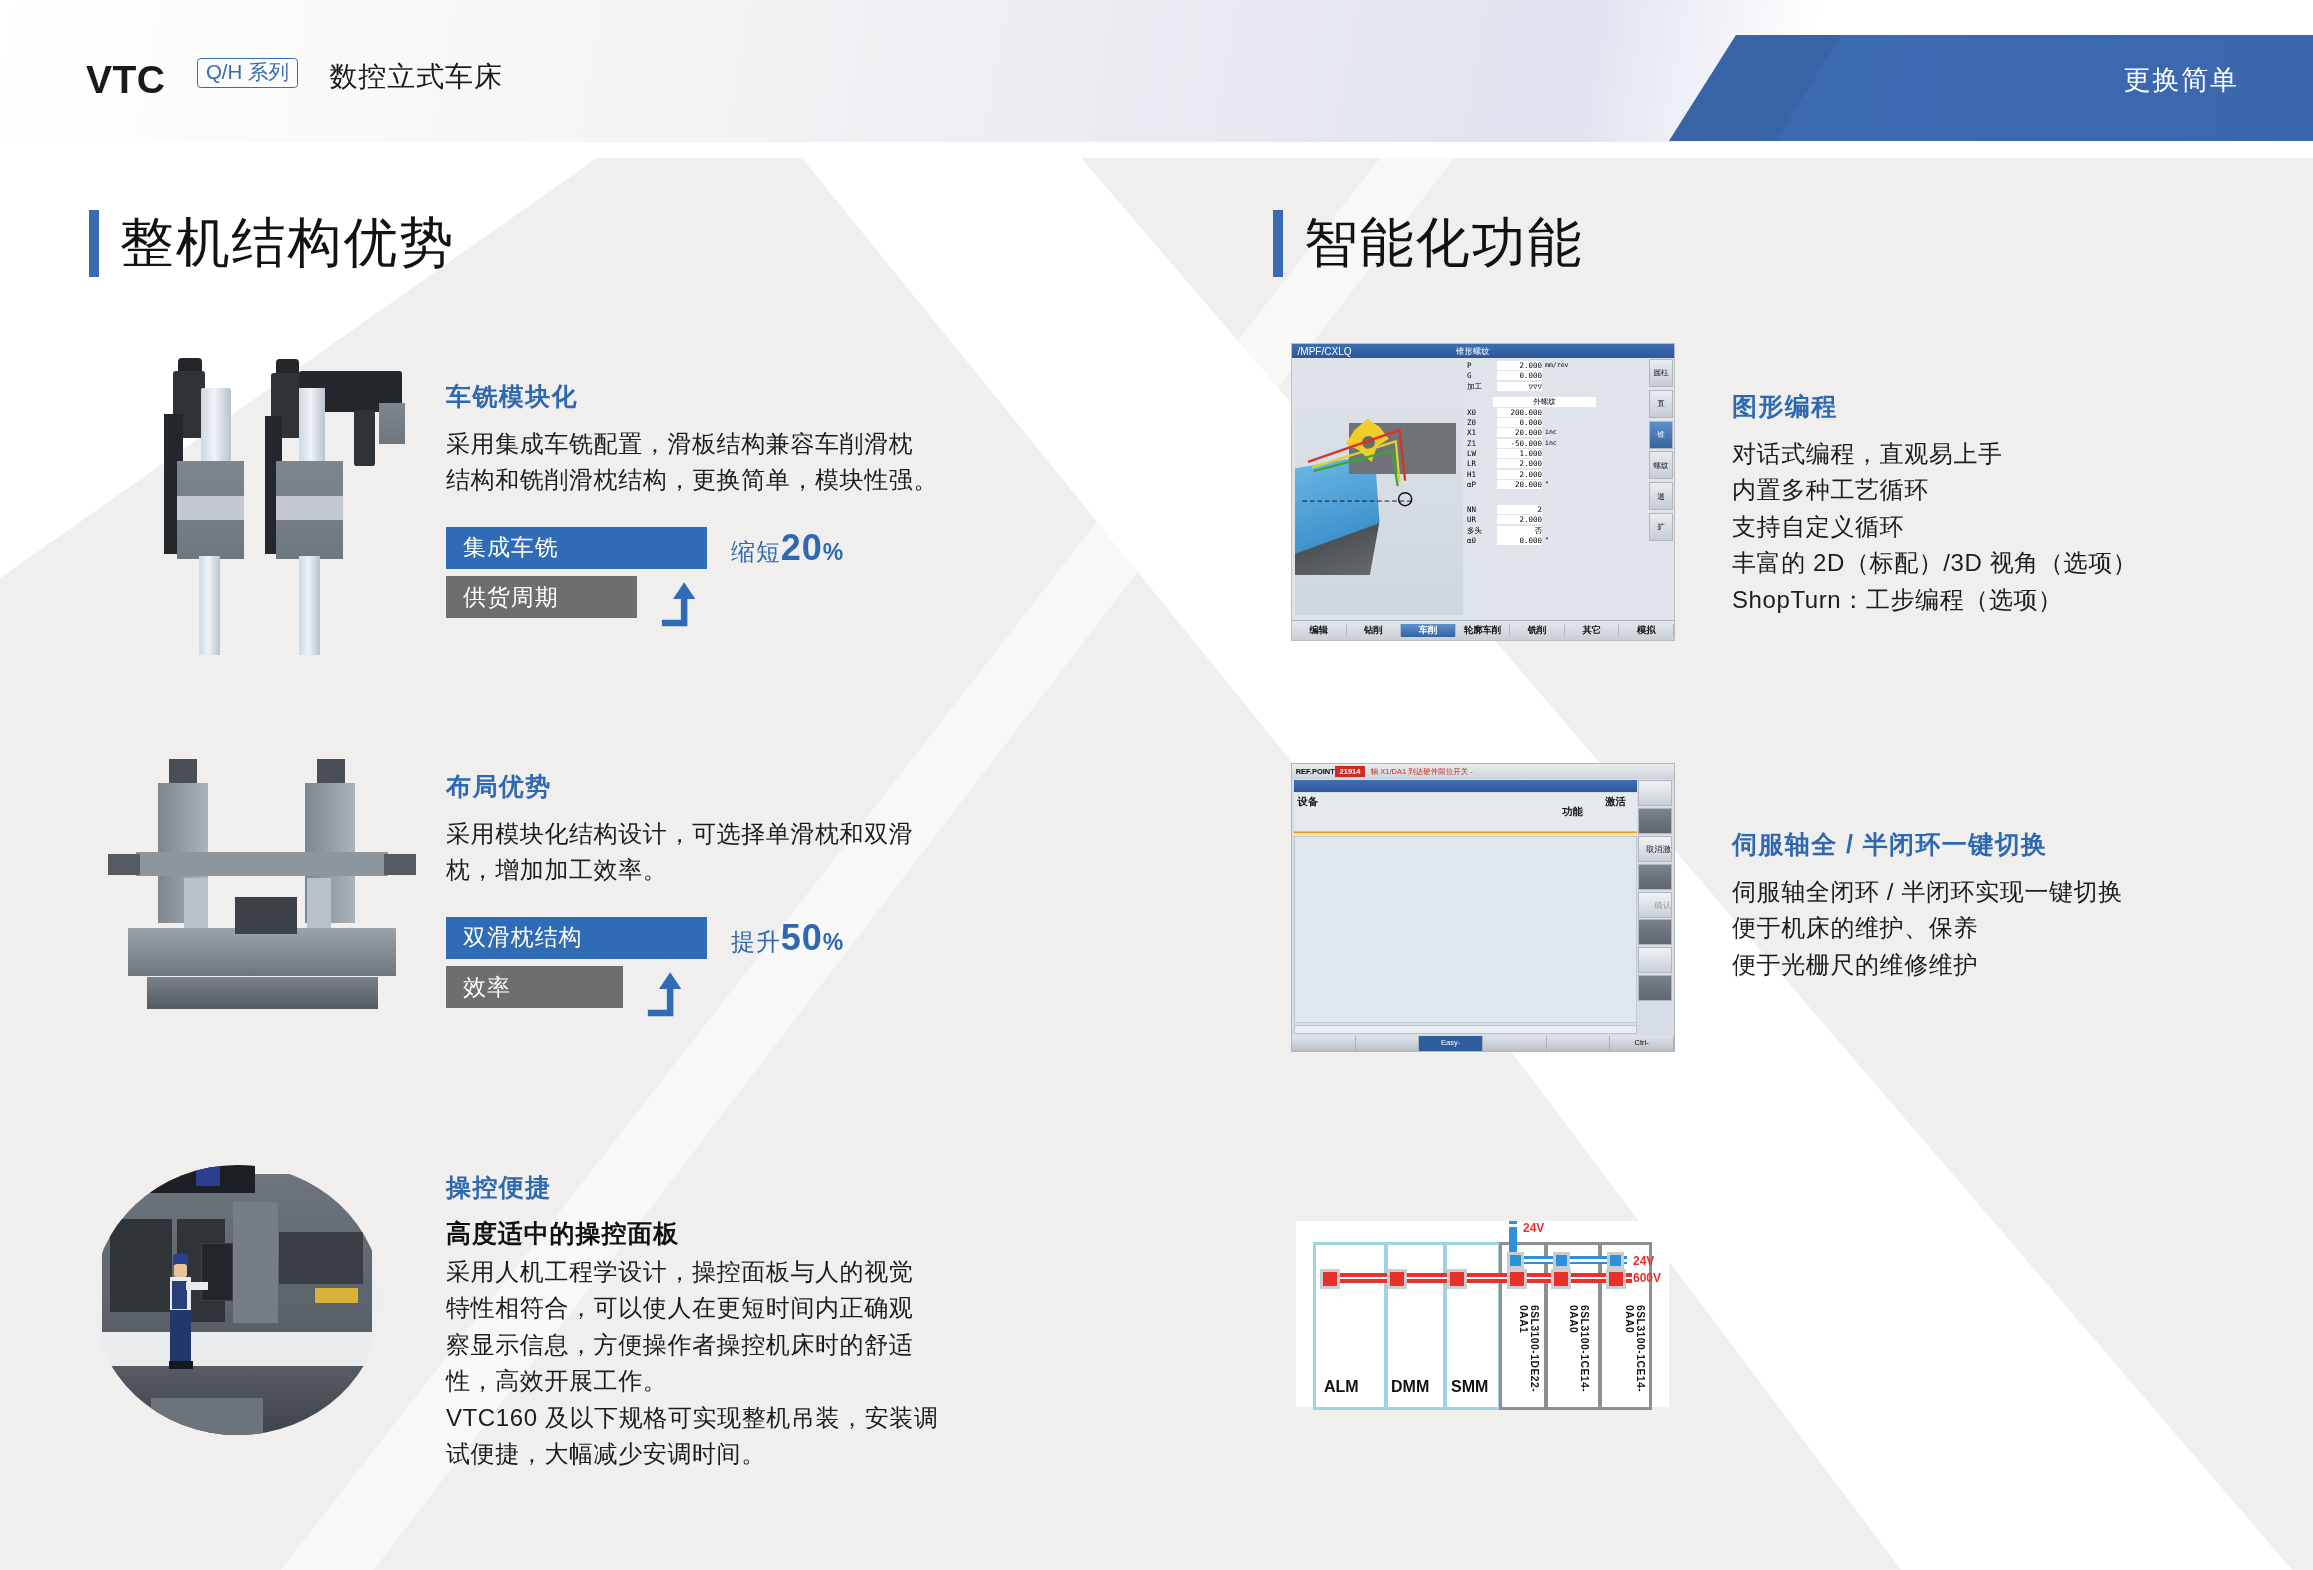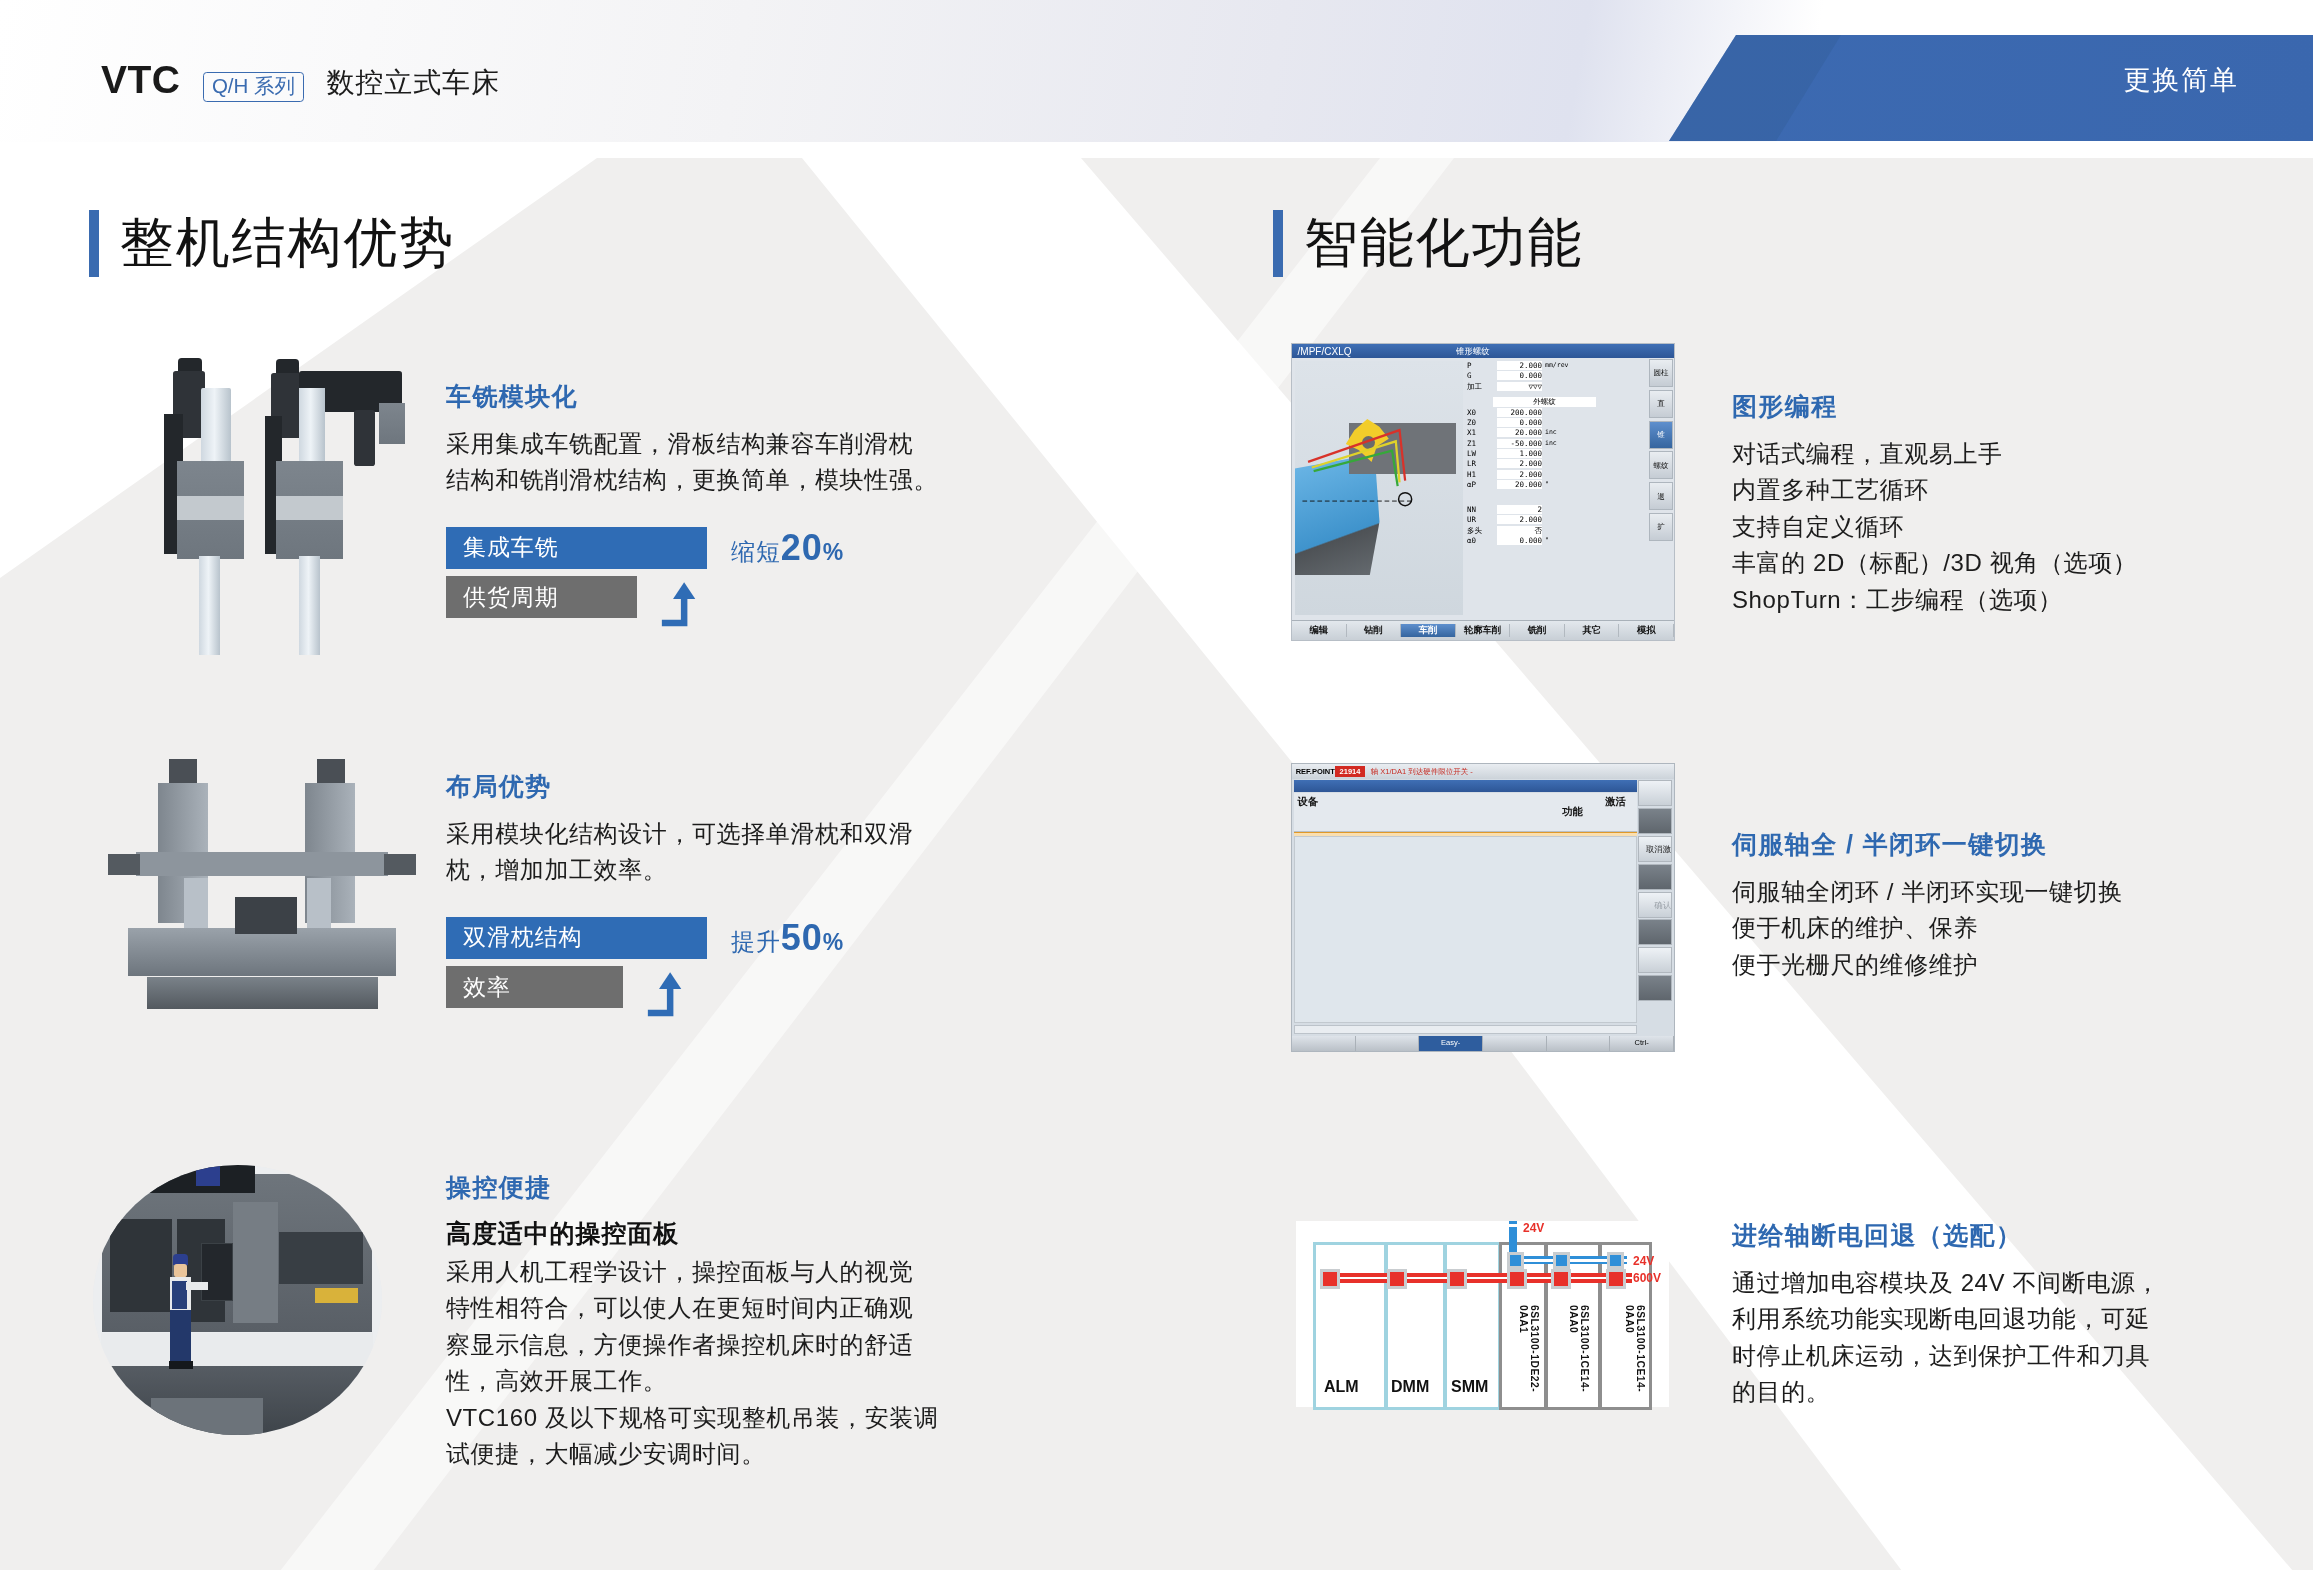--- a/index.html
+++ b/index.html
@@ -58,22 +58,22 @@
     background: linear-gradient(95deg,#3e6cb4 0%, #3f6db5 40%, #3a67ae 100%);
     clip-path: polygon(1736px 0, 2314px 0, 2314px 106px, 1669px 106px);
   }
   .header-bg-blue-dark {
     position:absolute; left:0; top:35px; width:2314px; height:106px;
     background: #35609f;
     clip-path: polygon(1736px 0, 1841px 0, 1776px 106px, 1669px 106px);
     opacity:.55;
   }
   .brand {
-    position:absolute; left:101px; top:58px;
-    display:flex; align-items:flex-end; gap:22px;
+    position:absolute; left:86px; top:58px;
+    display:flex; align-items:flex-start; gap:31px;
   }
   .brand-vtc {
     font-size:39px; font-weight:bold; color:#1a1a1a; letter-spacing:0.5px;
     font-family:"Liberation Sans", sans-serif;
   }
   .brand-series {
     border:1.9px solid #3a6bb0; color:#3a6bb0; font-size:20.5px;
     padding:2.8px 8.4px 4.7px 8.4px; border-radius:3.7px; line-height:1;
     font-weight:500;
   }
@@ -666,22 +666,15 @@
       <div class="elec-lbl" style="left:28px;  top:157px;">ALM</div>
       <div class="elec-lbl" style="left:95px; top:157px;">DMM</div>
       <div class="elec-lbl" style="left:155px; top:157px;">SMM</div>
 
       <div class="elec-vlbl" style="left:222px; top:84px;">6SL3100-1DE22-0AA1</div>
       <div class="elec-vlbl" style="left:272px; top:84px;">6SL3100-1CE14-0AA0</div>
       <div class="elec-vlbl" style="left:328px; top:84px;">6SL3100-1CE14-0AA0</div>
     </div>
   </div>
 
-  <div class="feat" style="left:1732px; top:1219px; width:522px;">
-    <div class="feat-title">进给轴断电回退（选配）</div>
-    <div class="feat-body">通过增加电容模块及 24V 不间断电源，
-利用系统功能实现断电回退功能，可延
-时停止机床运动，达到保护工件和刀具
-的目的。</div>
-  </div>
 
 </div>
 
 
 </body></html>

